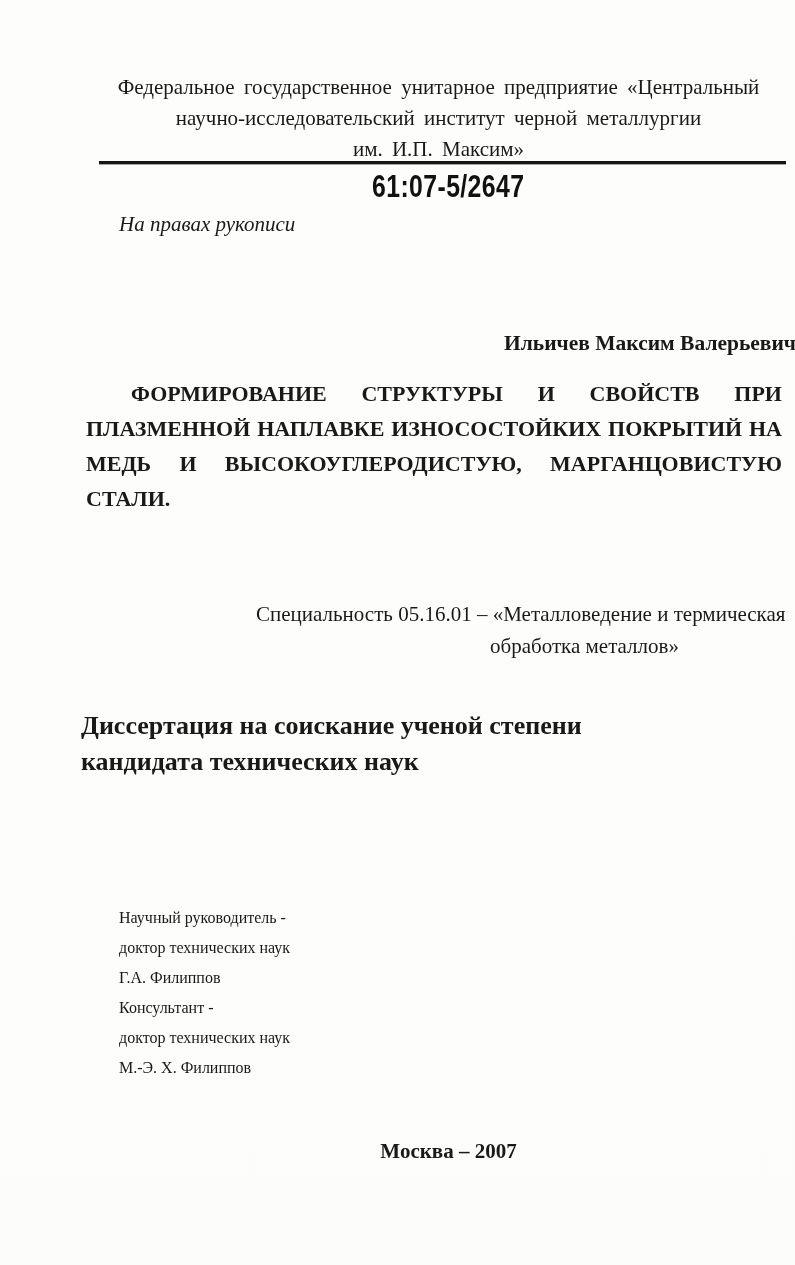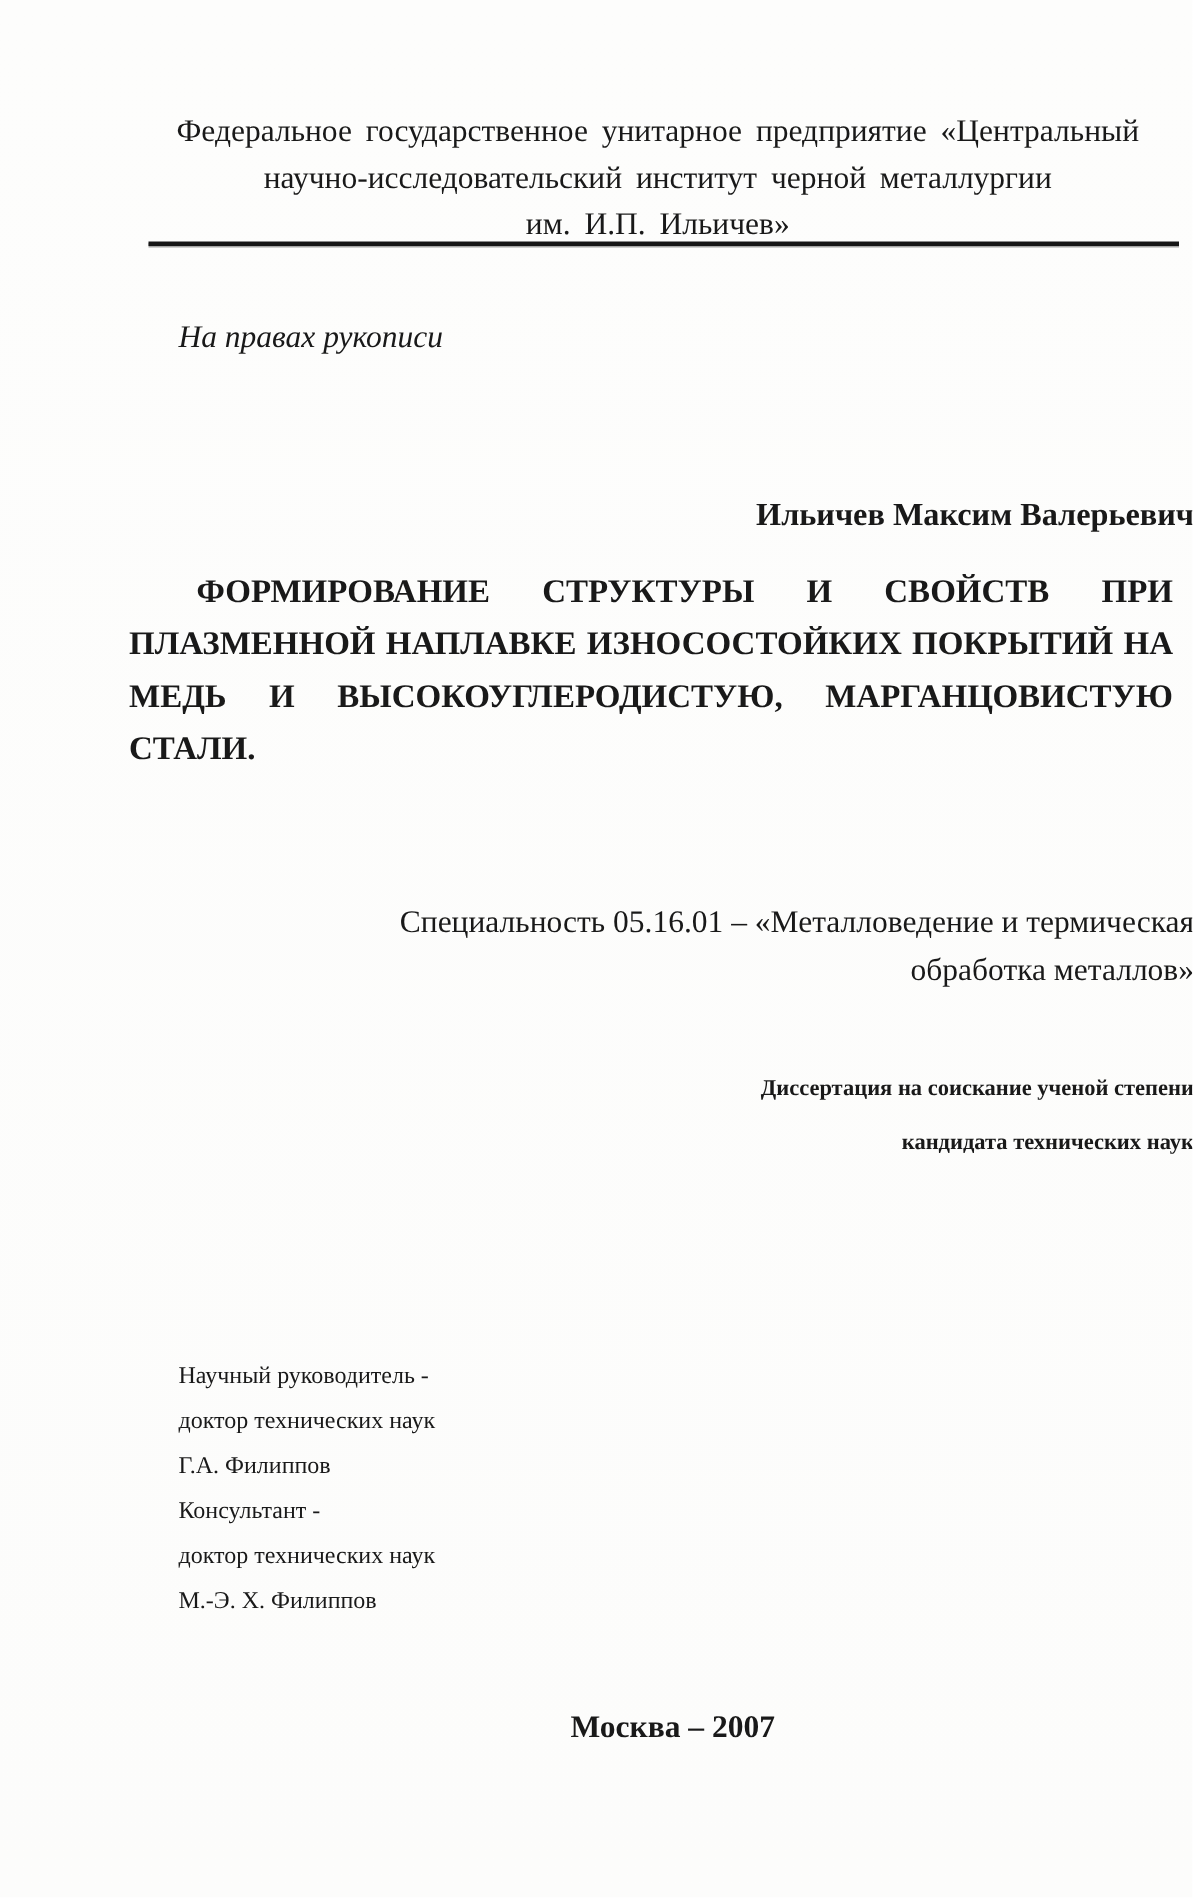--- a/index.html
+++ b/index.html
@@ -73,30 +73,29 @@
   .title-line {
     text-align: justify;
     text-align-last: justify;
   }
   .title-line.indent { padding-left: 45px; }
 
   .specialty {
     top: 598px; left: 55px; width: 715px;
     font-size: 21px;
     line-height: 32px;
-    text-align: right;
   }
   .specialty .line1 { padding-left: 175px; }
   .specialty .line2 { padding-left: 409px; }
 
   .degree {
     top: 708px; left: 55px; width: 715px;
-    text-align: right;
+    text-align: left;
     font-weight: 700;
-    font-size: 15px;
+    font-size: 26px;
     line-height: 36px;
     font-family: Liberation Serif, serif;
   }
 
   .credits {
     top: 903px; left: 93px;
     font-size: 16px;
     line-height: 30px;
   }
 
@@ -109,25 +108,28 @@
   }
 </style>
 </head>
 <body>
 
 <div class="page">
 
   <div class="abs institution">
     <div>Федеральное  государственное унитарное предприятие  «Центральный</div>
     <div>научно-исследовательский  институт  черной  металлургии</div>
-    <div>им. И.П. Ильичев»</div>
+    <div>им. И.П. Максим»</div>
   </div>
 
   <div class="abs rule"></div>
 
+  <div class="abs catalog">
+    <span class="stamp">61:07-5/2647</span>
+  </div>
 
   <div class="abs manuscript">На правах рукописи</div>
 
   <div class="abs author">Ильичев Максим Валерьевич</div>
 
   <div class="abs title-block">
     <div class="title-line indent">ФОРМИРОВАНИЕ СТРУКТУРЫ И СВОЙСТВ ПРИ</div>
     <div class="title-line">ПЛАЗМЕННОЙ НАПЛАВКЕ ИЗНОСОСТОЙКИХ ПОКРЫТИЙ НА</div>
     <div class="title-line">МЕДЬ И ВЫСОКОУГЛЕРОДИСТУЮ, МАРГАНЦОВИСТУЮ СТАЛИ.</div>
   </div>

